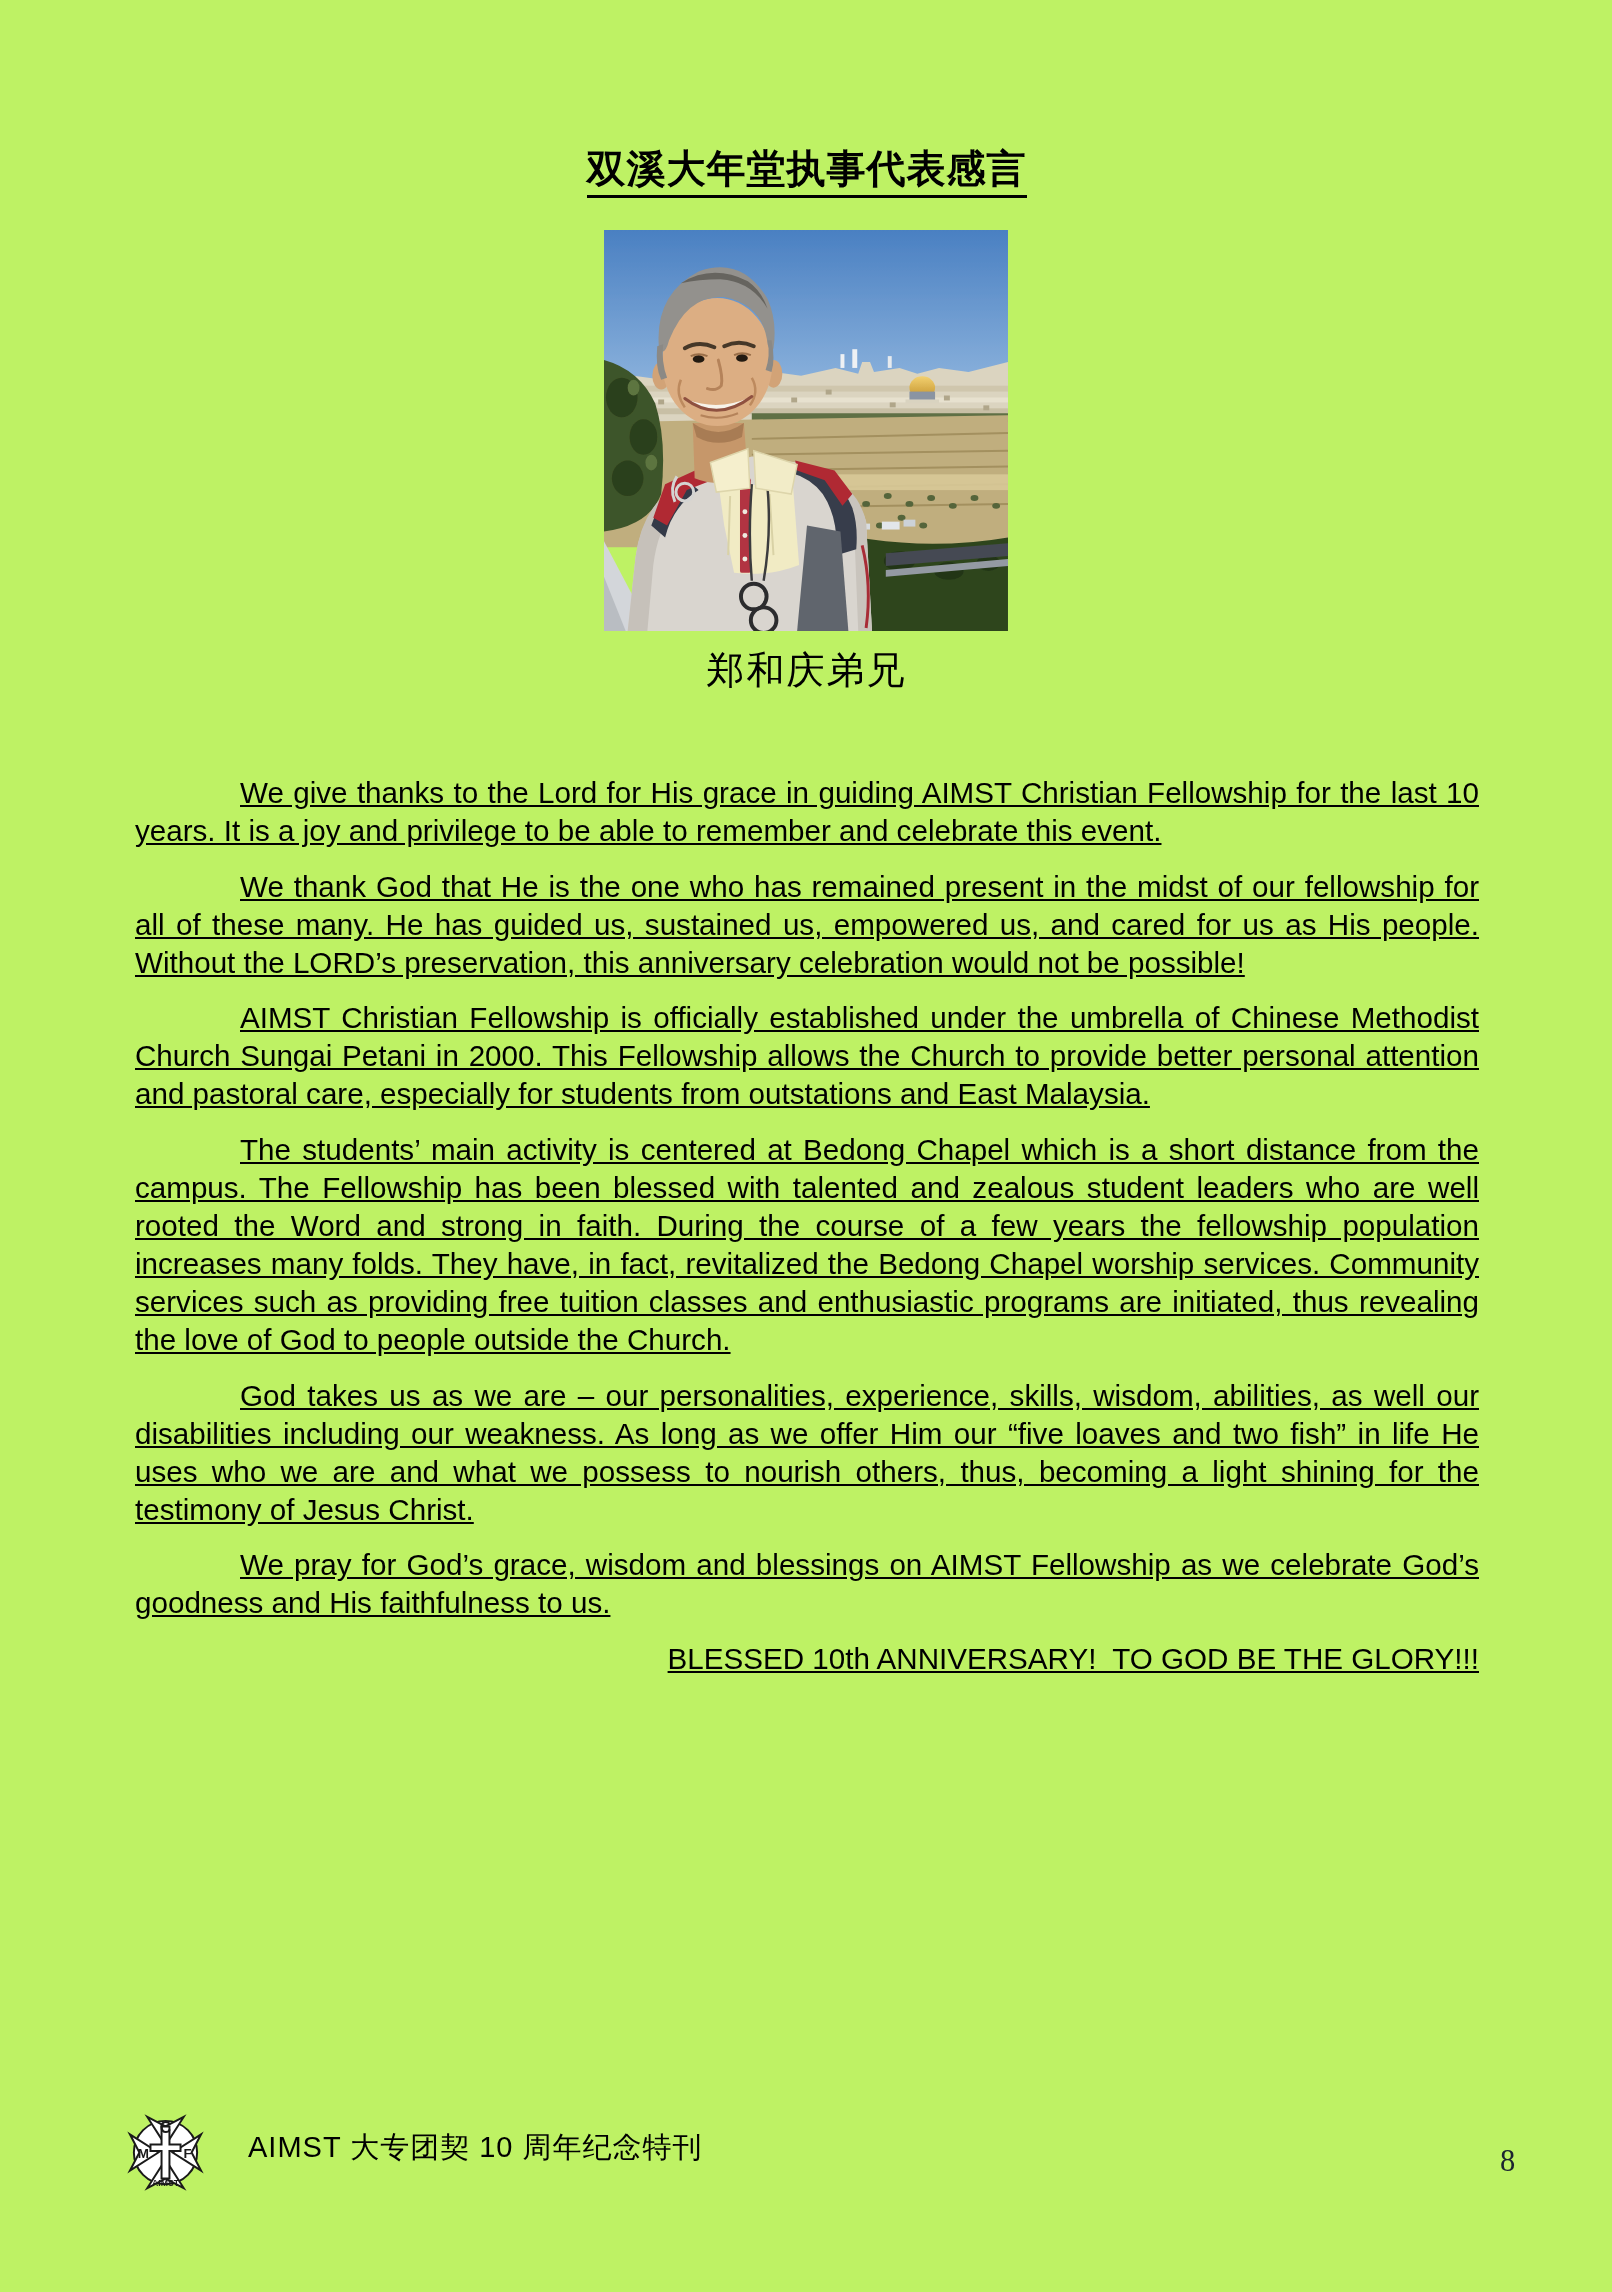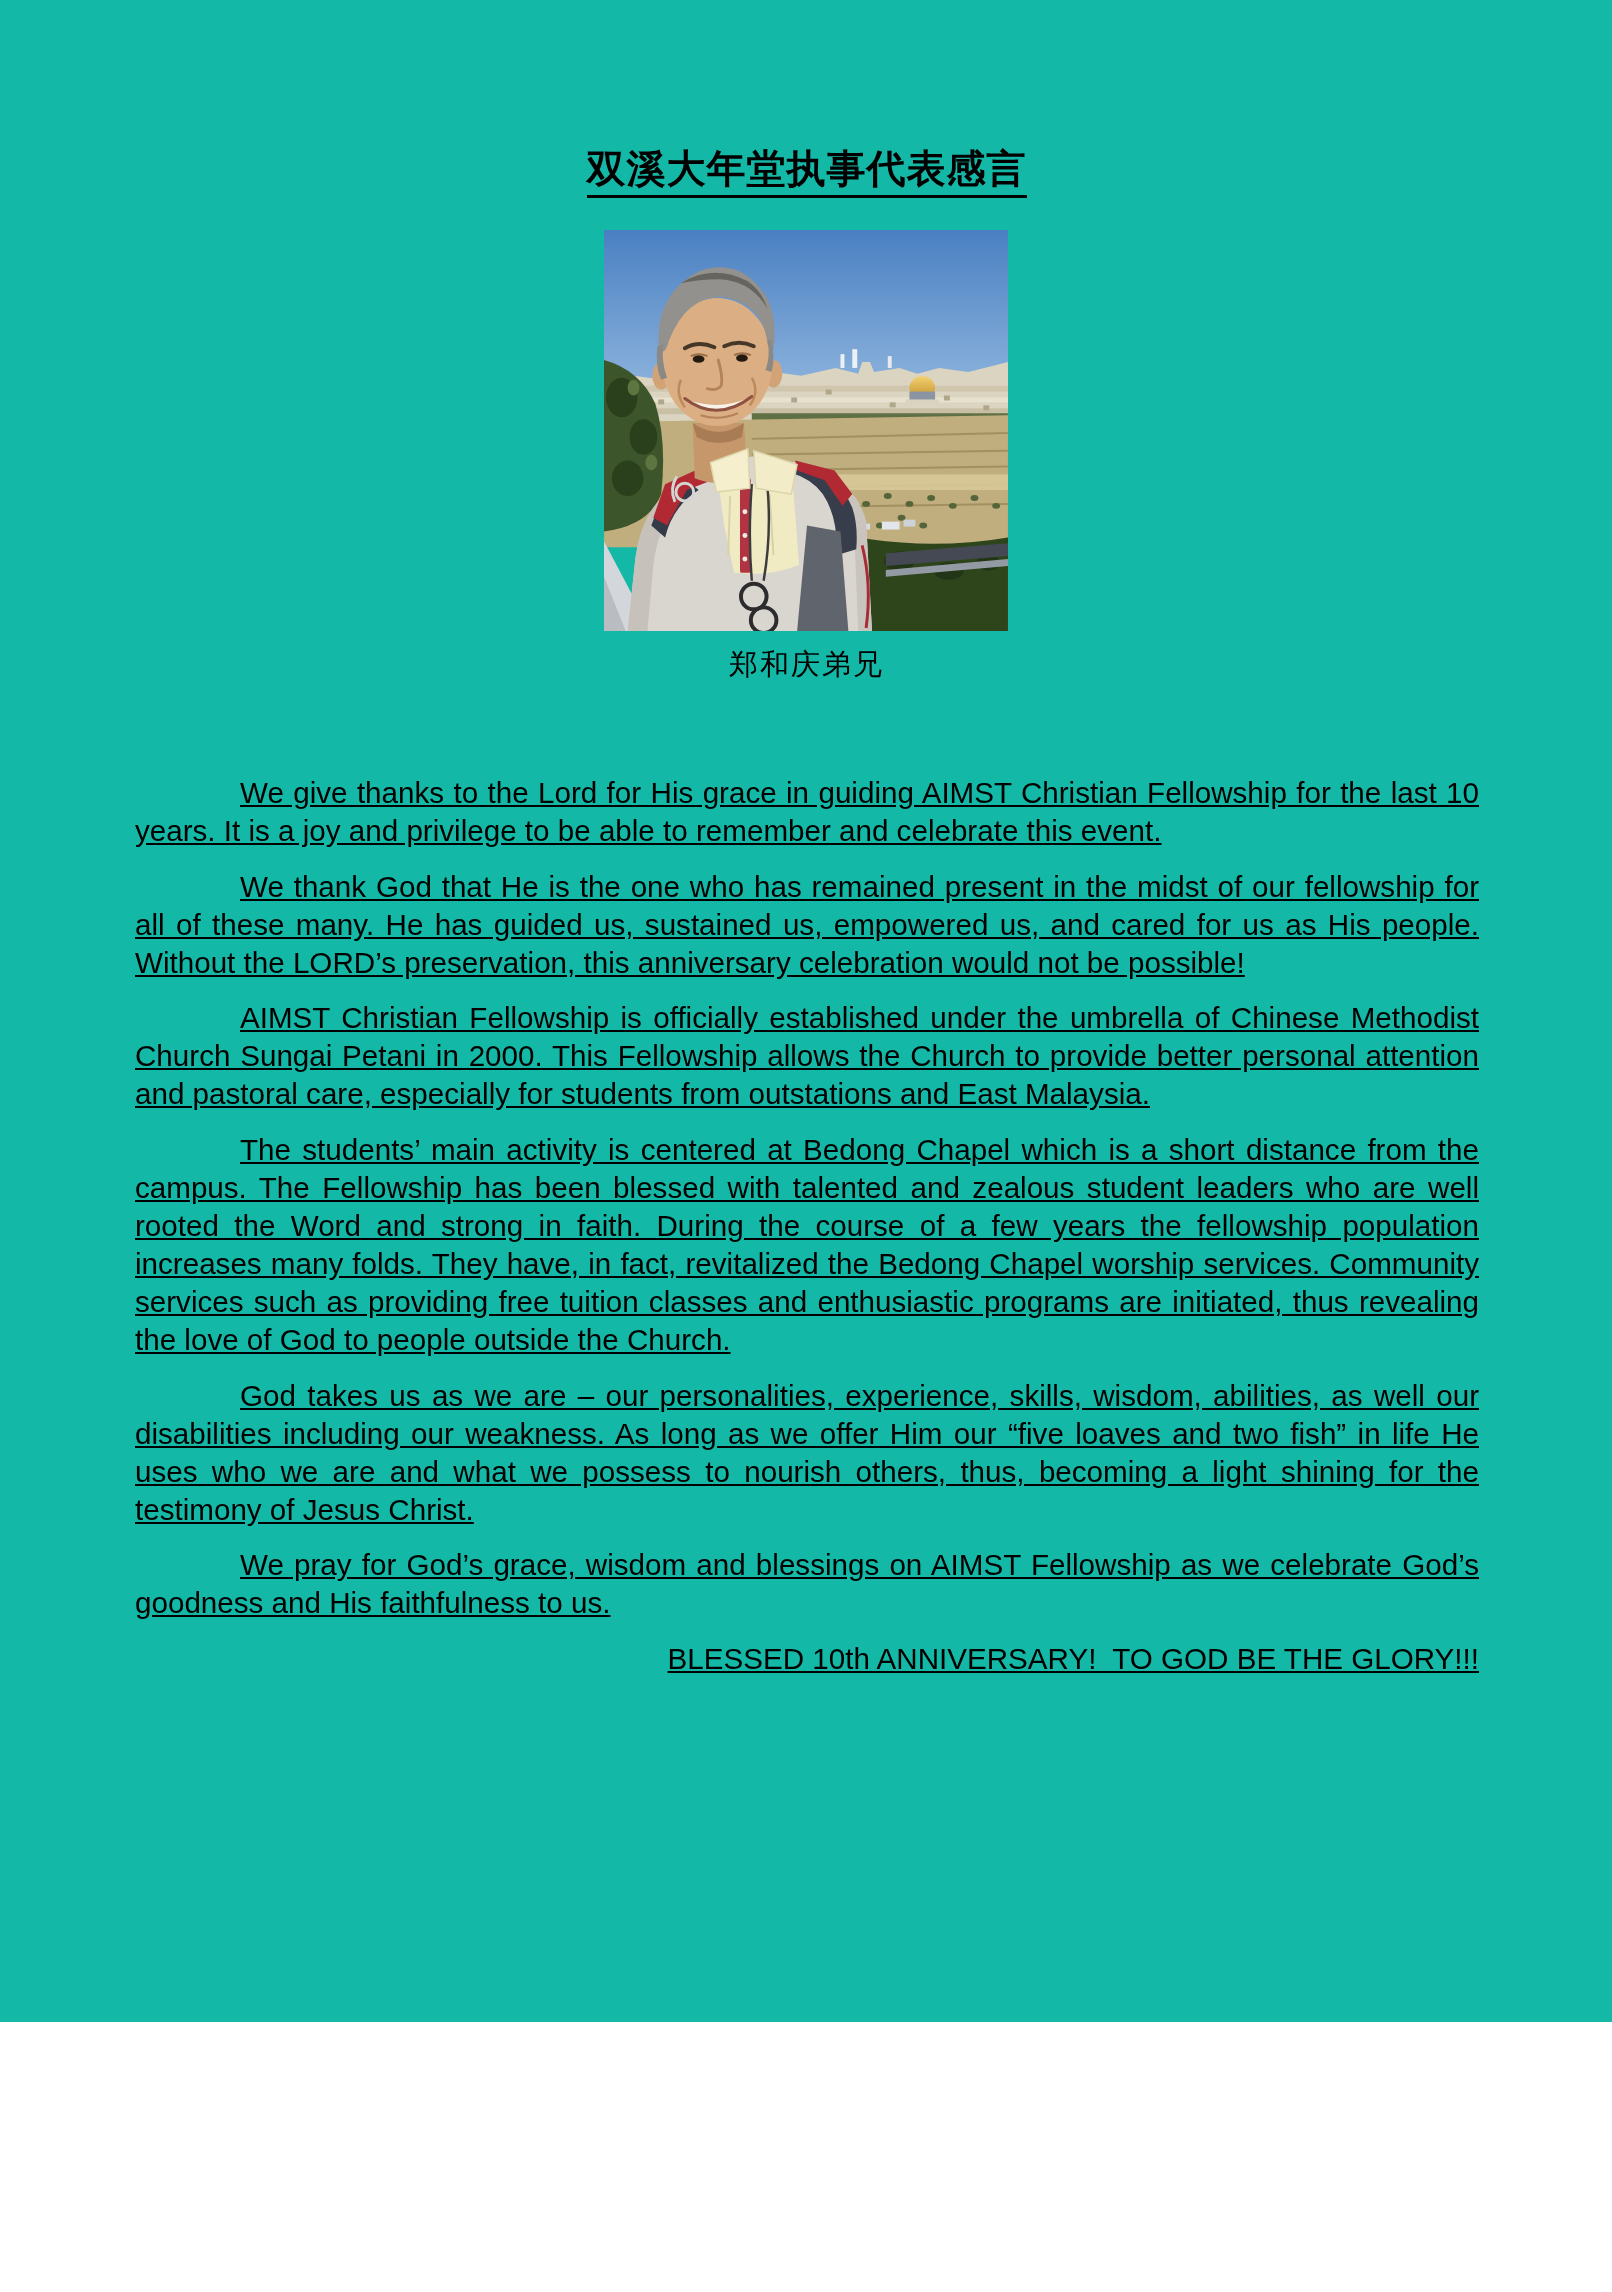--- a/index.html
+++ b/index.html
@@ -1,20 +1,20 @@
 <!DOCTYPE html>
 <html><head>
 <meta charset="utf-8">
 <style>
   html, body { margin: 0; padding: 0; background: #ffffff; }
   .page {
     position: relative;
     width: 1613px;
-    height: 2022px;
-    background: #14b8a6;
+    height: 2292px;
+    background: #bef264;
     overflow: hidden;
     font-family: "Liberation Sans", sans-serif;
     color: #000;
   }
   .title-wrap {
     position: absolute;
     top: 148px; left: 0;
     width: 100%;
     text-align: center;
   }
@@ -34,21 +34,21 @@
     width: 404px; height: 401px;
     margin: 0; padding: 0;
   }
   .photo svg { display: block; width: 404px; height: 401px; }
   .caption {
     position: absolute;
     top: 645px; left: 0;
     width: 100%;
     text-align: center;
     font-family: "Liberation Serif", serif;
-    font-size: 29px;
+    font-size: 38px;
     letter-spacing: 2px;
   }
   .body-text {
     position: absolute;
     left: 135px; top: 774px;
     width: 1344px;
     text-decoration: underline;
   }
   .body-text p {
     margin: 0 0 17.7px 0;

